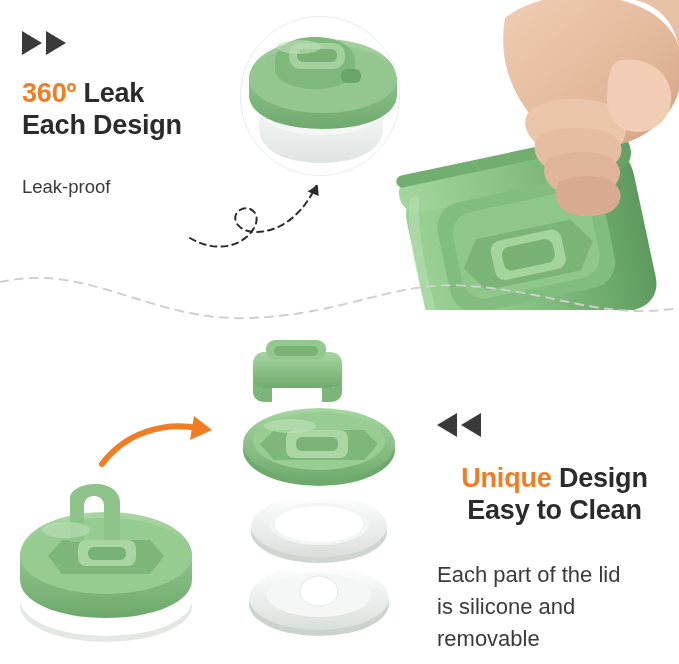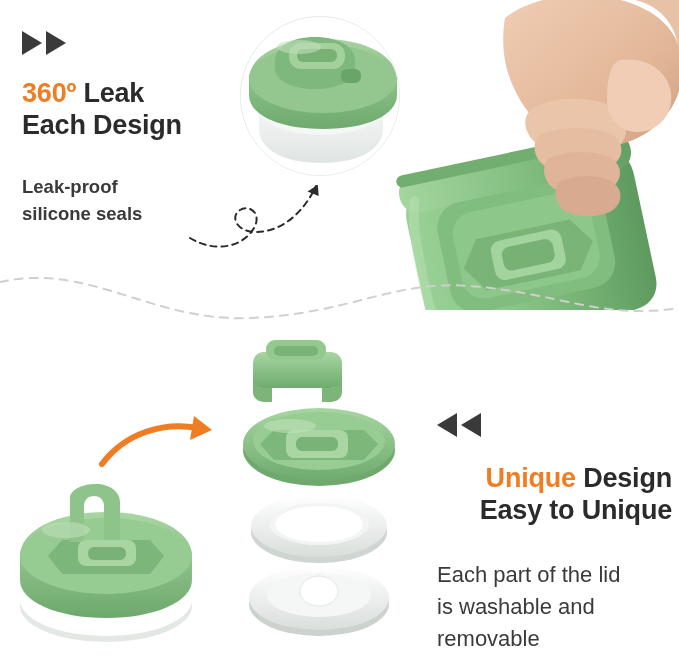--- a/index.html
+++ b/index.html
@@ -31,27 +31,27 @@
     width: 250px;
     font-size: 27px;
   }
   #tl-sub {
     position: absolute;
     left: 22px; top: 174px;
     width: 250px;
     font-size: 18.5px;
     line-height: 1.45;
     color: #3a3a3a;
-    font-weight: bold;
+    font-weight: normal;
   }
   #br-headline {
     left: 437px; top: 463px;
     width: 235px;
     font-size: 27px;
-    text-align: right;
+    text-align: center;
   }
   #br-sub {
     position: absolute;
     left: 437px; top: 559px;
     width: 235px;
     font-size: 22px;
     line-height: 1.45;
     color: #3a3a3a;
     font-weight: normal;
   }
@@ -93,21 +93,20 @@
     </svg>
   </div>
 
   <div class="headline" id="tl-headline">
     <span class="accent">360º</span><span> Leak</span><br>
     <span>Each Design</span>
   </div>
 
   <div id="tl-sub">
     <span>Leak-proof</span><br>
-    <span>silicone seals</span>
   </div>
 
   <div id="callout">
     <svg width="150" height="78" viewBox="0 0 150 78" aria-hidden="true">
       <path d="M8,62 C34,78 62,70 72,52 C80,38 68,28 58,34 C48,40 54,56 74,56 C100,56 122,36 134,10" fill="none" stroke="#2b2b2b" stroke-width="2" stroke-dasharray="6 5" stroke-linecap="round"></path>
       <polygon points="134,8 127,18 139,18" fill="#2b2b2b" transform="rotate(22 133 13)"></polygon>
     </svg>
   </div>
 
   <div class="photo" id="zoom-circle">
@@ -284,22 +283,22 @@
 
   <div class="chev-group" id="chev-br">
     <svg width="58" height="26" viewBox="0 0 58 26" aria-hidden="true">
       <polygon points="44,1 24,13 44,25" fill="#3a3a3a"></polygon>
       <polygon points="20,1 0,13 20,25" fill="#3a3a3a"></polygon>
     </svg>
   </div>
 
   <div class="headline" id="br-headline">
     <span class="accent">Unique</span><span> Design</span><br>
-    <span>Easy to Unique</span>
+    <span>Easy to Clean</span>
   </div>
 
   <div id="br-sub">
     <span>Each part of the lid</span><br>
-    <span>is washable and</span><br>
+    <span>is silicone and</span><br>
     <span>removable</span>
   </div>
 
 </div>
 
 </body></html>

